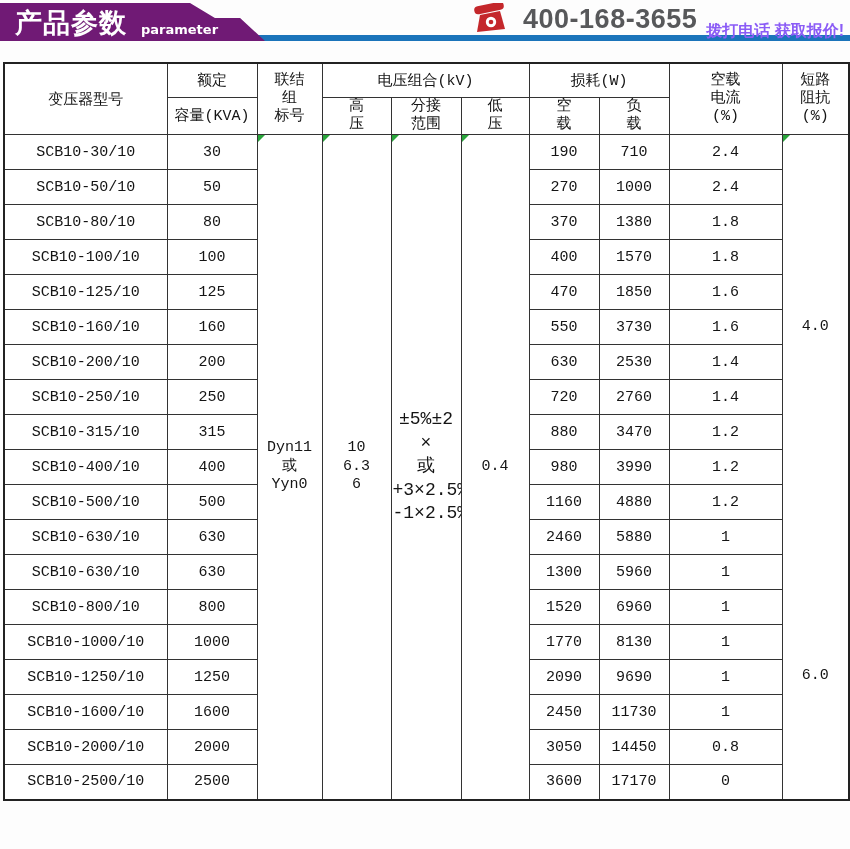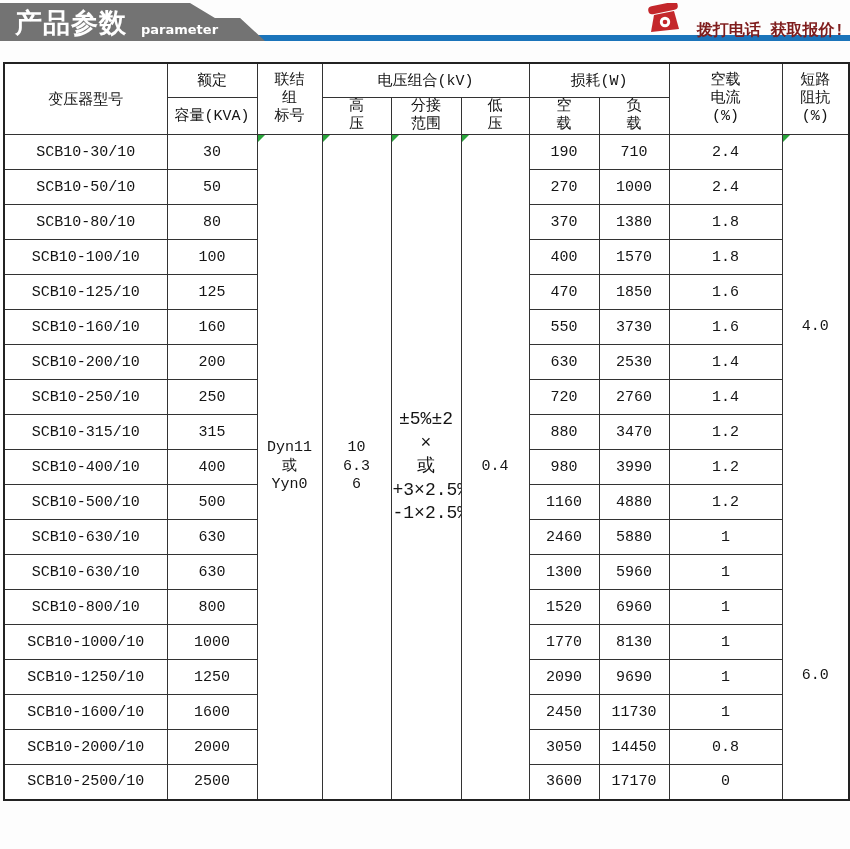--- a/index.html
+++ b/index.html
@@ -3,36 +3,36 @@
 <meta charset="utf-8">
 <style>
   * { box-sizing: border-box; }
   html,body { margin:0; padding:0; background:#fdfdfd; }
   body { width:850px; height:849px; font-family:"DejaVu Sans Mono","DejaVu Sans",sans-serif; color:#1a1a1a; }
 
   
   .banner { position:relative; width:850px; height:47px; background:#fdfdfd; }
   .banner-strip { position:absolute; left:0; top:35px; width:100%; height:6px; background:#1b74ba; }
   .banner-ribbon {
-    position:absolute; left:0; top:3px; width:265px; height:38px; background:#737373;
+    position:absolute; left:0; top:3px; width:265px; height:38px; background:#701a75;
     clip-path: polygon(0 0, 71.7% 0, 81.1% 39.5%, 90.6% 39.5%, 100% 100%, 0 100%);
     display:flex; align-items:center; padding-left:15px;
   }
   .banner-title { color:#ffffff; font-size:27px; font-weight:bold; letter-spacing:1px;
     font-family:"DejaVu Sans","Liberation Sans",sans-serif; line-height:1; }
   .banner-sub { color:#ffffff; font-size:13px; font-weight:bold; margin-left:14px;
     align-self:flex-end; padding-bottom:5px; line-height:1;
     font-family:"DejaVu Sans","Liberation Sans",sans-serif; }
 
   .phone-block { position:absolute; right:6px; top:2px; height:34px; display:flex; align-items:center; gap:9px; }
   .phone-icon { width:42px; height:32px; flex:0 0 auto; }
   .phone-number { color:#57585a; font-size:27px; font-weight:bold;
     font-family:"Liberation Sans","DejaVu Sans",sans-serif; letter-spacing:0.5px; line-height:1; }
-  .phone-cta { color:#7f1d1d; font-size:16px; font-weight:bold; line-height:1; white-space:nowrap;
-    font-family:Liberation Mono, monospace;margin-top:24px; }
+  .phone-cta { color:#8b5cf6; font-size:16px; font-weight:bold; line-height:1; white-space:nowrap;
+    font-family:Liberation Sans, sans-serif;margin-top:24px; }
 
   
   .table-wrap { margin:15px 2px 0 3px; }
   table.params { border-collapse:collapse; table-layout:fixed; width:845px;
     font-size:15px; color:#141414; background:#ffffff;
     font-family:"Liberation Mono","DejaVu Sans Mono",monospace; }
   table.params { border:2px solid #222222; }
   .params th, .params td { border:1px solid #333333; text-align:center; vertical-align:middle;
     padding:0 1px; font-weight:normal; overflow:hidden; }
   .params thead tr.h1 th { height:34px;margin-left:19px; }
@@ -59,20 +59,21 @@
   </div>
   <div class="phone-block">
     <svg class="phone-icon" viewBox="0 0 42 32">
       <g fill="#c4272b">
         <rect x="2" y="1" width="30" height="8" rx="4" transform="rotate(-12 17 5)"></rect>
         <path d="M8 12 L28 8 L33 26 L5 29 Z"></path>
       </g>
       <circle cx="19" cy="19" r="5.2" fill="#ffffff"></circle>
       <circle cx="19" cy="19" r="2.3" fill="#c4272b"></circle>
     </svg>
+    <span class="phone-number">400-168-3655</span>
     <span class="phone-cta">拨打电话 获取报价!</span>
   </div>
 </div>
 
 <div class="table-wrap">
 <table class="params">
   <colgroup>
     <col style="width:163px">
         <col style="width:90px">
         <col style="width:65px">

